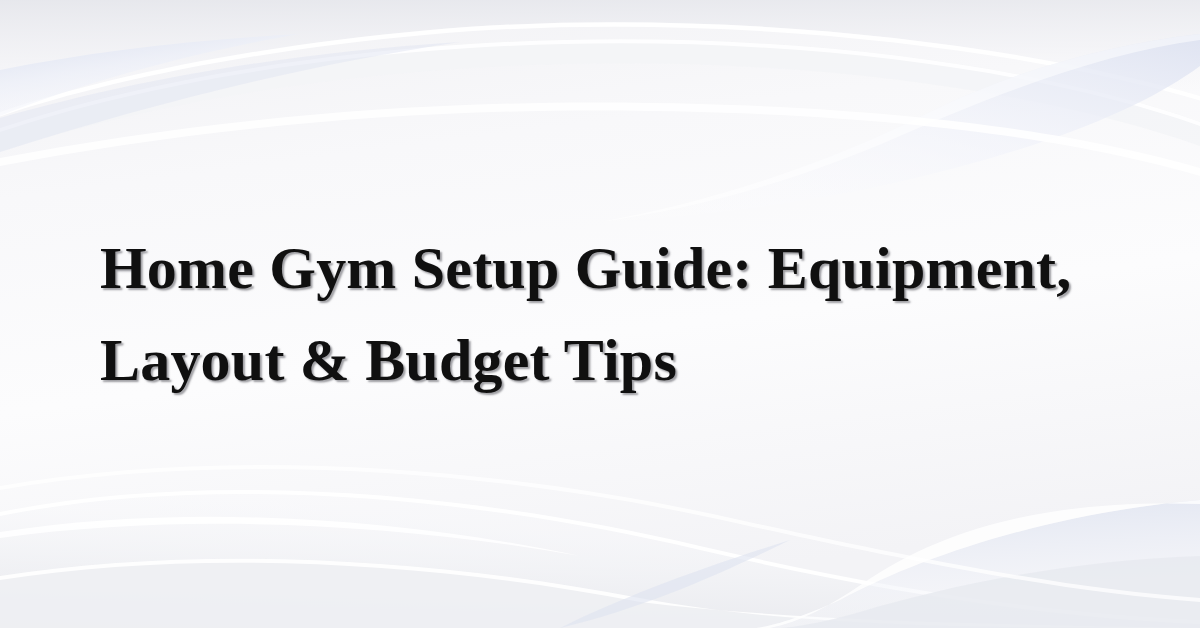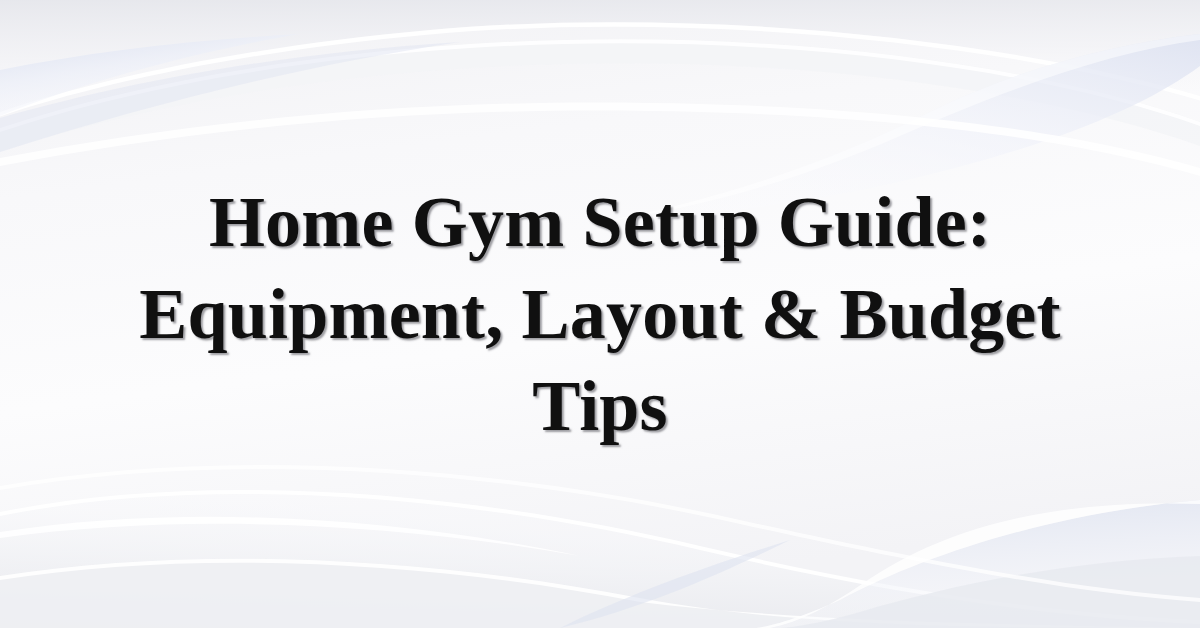--- a/index.html
+++ b/index.html
@@ -40,24 +40,24 @@
     display: flex;
     flex-direction: column;
     align-items: center;
     justify-content: center;
     z-index: 5;
   }
 
   .title {
     margin: 0;
     width: 1000px;
-    text-align: center;
+    text-align: left;
     font-family: "Liberation Serif", serif;
     font-weight: 700;
-    font-size: 72px;
+    font-size: 60px;
     line-height: 92px;
     letter-spacing: 0.2px;
     color: #101010;
     text-shadow: 2px 2px 2px rgba(80, 80, 88, 0.55);
     white-space: pre-wrap;
   }
 </style>
 </head>
 <body>
 

